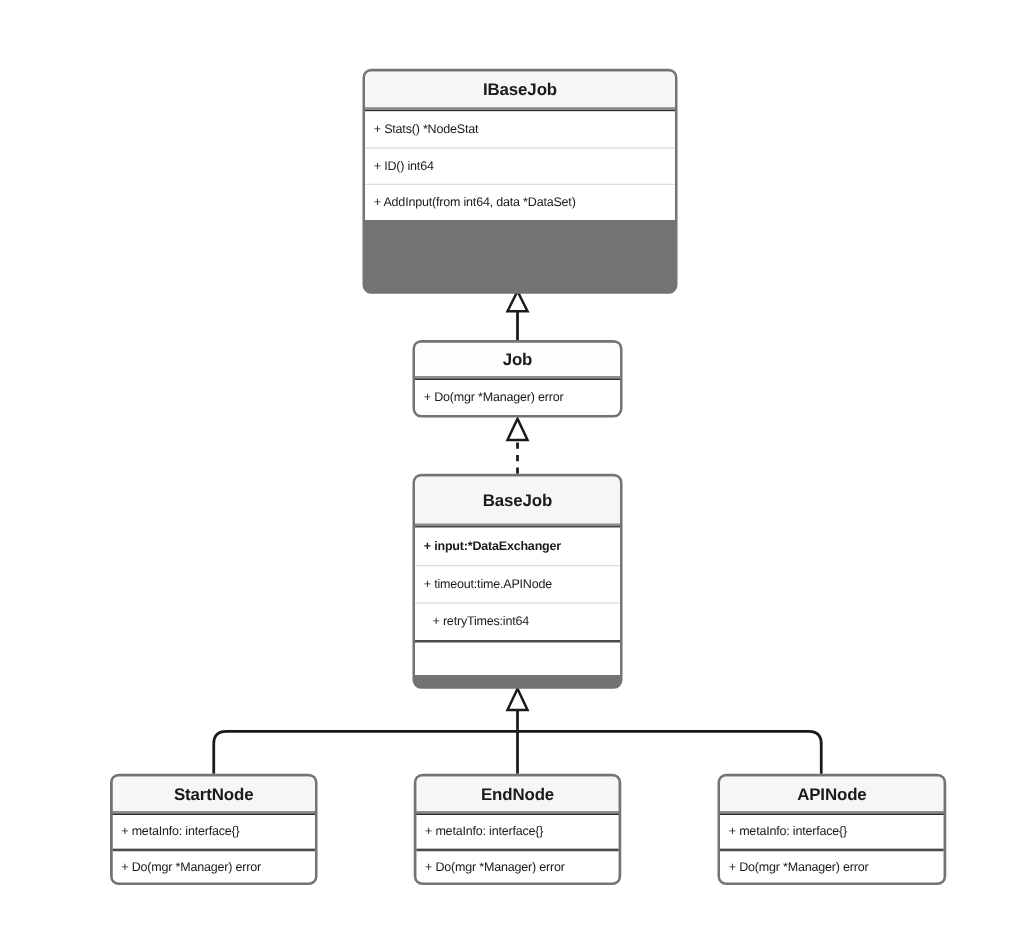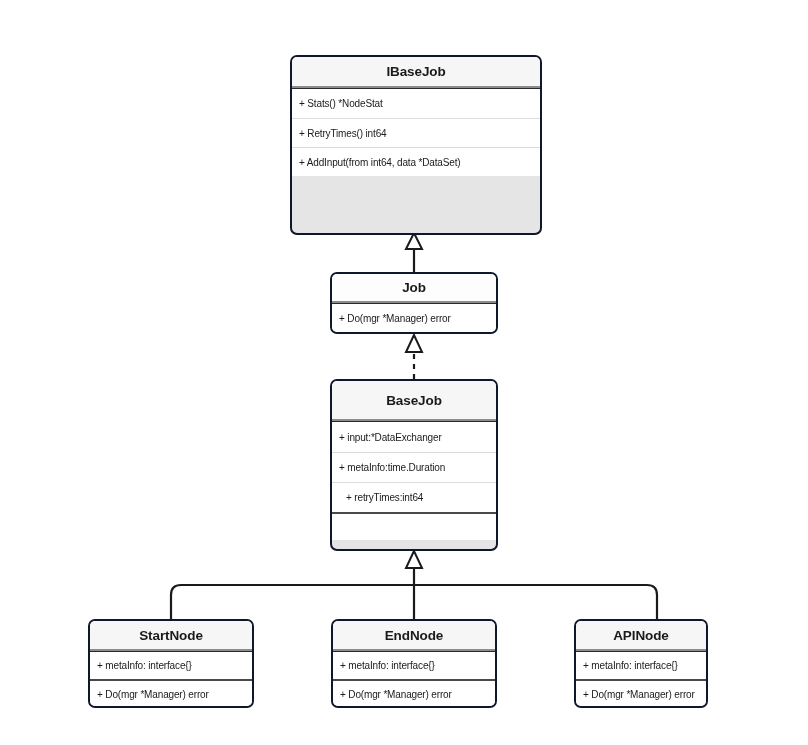--- a/index.html
+++ b/index.html
@@ -15,22 +15,22 @@
     position: relative;
     width: 808px;
     height: 745px;
     background: #ffffff;
     overflow: hidden;
   }
   
   .uml-class {
     position: absolute;
     box-sizing: border-box;
-    background: #e5e5e5;
-    border: 2px solid #0f172a;
+    background: #737373;
+    border: 2px solid #737373;
     border-radius: 7px;
     overflow: hidden;
     z-index: 5;
   }
   .uml-header {
     box-sizing: border-box;
     width: 100%;
     background: #f6f6f6;
     text-align: center;
     font-weight: bold;
@@ -115,39 +115,39 @@
 
       <path d="M 414 585 L 647 585 Q 657 585 657 595 L 657 619" stroke="#1a1a1a" stroke-width="2.2" fill="none" stroke-linecap="butt"></path>
     </svg>
   </div>
 
   <div class="uml-class" style="left:290px; top:55px; width:252px; height:180px;">
     <div class="uml-header" style="height:29px;">IBaseJob</div>
     <div class="uml-sep-thick"></div>
     <div class="uml-compartment">
       <div class="uml-row" style="height:29px;">+  Stats() *NodeStat</div>
-      <div class="uml-row" style="height:29px;">+ RetryTimes() int64</div>
+      <div class="uml-row" style="height:29px;">+ ID() int64</div>
       <div class="uml-row" style="height:29px;">+ AddInput(from int64, data *DataSet)</div>
     </div>
   </div>
 
   <div class="uml-class" style="left:330px; top:272px; width:168px; height:62px;">
     <div class="uml-header" style="height:27px; background:#fdfdfd;text-align:right;">Job</div>
     <div class="uml-sep-thick"></div>
     <div class="uml-compartment">
       <div class="uml-row" style="height:28px;">+ Do(mgr *Manager) error</div>
     </div>
   </div>
 
   <div class="uml-class" style="left:330px; top:379px; width:168px; height:172px;">
     <div class="uml-header" style="height:38px;">BaseJob</div>
     <div class="uml-sep-thick"></div>
     <div class="uml-compartment">
-      <div class="uml-row" style="height:30px;">+ input:*DataExchanger</div>
-      <div class="uml-row" style="height:30px;">+ metaInfo:time.Duration</div>
+      <div class="uml-row" style="height:30px;font-weight:bold;">+ input:*DataExchanger</div>
+      <div class="uml-row" style="height:30px;">+ timeout:time.APINode</div>
       <div class="uml-row" style="height:30px;padding-left:14px;">+ retryTimes:int64</div>
     </div>
     <div class="uml-compartment">
       <div class="uml-row empty-row" style="height:26px;"></div>
     </div>
   </div>
 
   <div class="uml-class" style="left:88px; top:619px; width:166px; height:89px;">
     <div class="uml-header" style="height:28px;">StartNode</div>
     <div class="uml-sep-thick"></div>
@@ -163,21 +163,21 @@
     <div class="uml-header" style="height:28px;">EndNode</div>
     <div class="uml-sep-thick"></div>
     <div class="uml-compartment">
       <div class="uml-row" style="height:27px;">+ metaInfo: interface{}</div>
     </div>
     <div class="uml-compartment">
       <div class="uml-row" style="height:27px;">+ Do(mgr *Manager) error</div>
     </div>
   </div>
 
-  <div class="uml-class" style="left:574px; top:619px; width:134px; height:89px;">
+  <div class="uml-class" style="left:574px; top:619px; width:183px; height:89px;">
     <div class="uml-header" style="height:28px;">APINode</div>
     <div class="uml-sep-thick"></div>
     <div class="uml-compartment">
       <div class="uml-row" style="height:27px;">+ metaInfo: interface{}</div>
     </div>
     <div class="uml-compartment">
       <div class="uml-row" style="height:27px;">+ Do(mgr *Manager) error</div>
     </div>
   </div>
 

